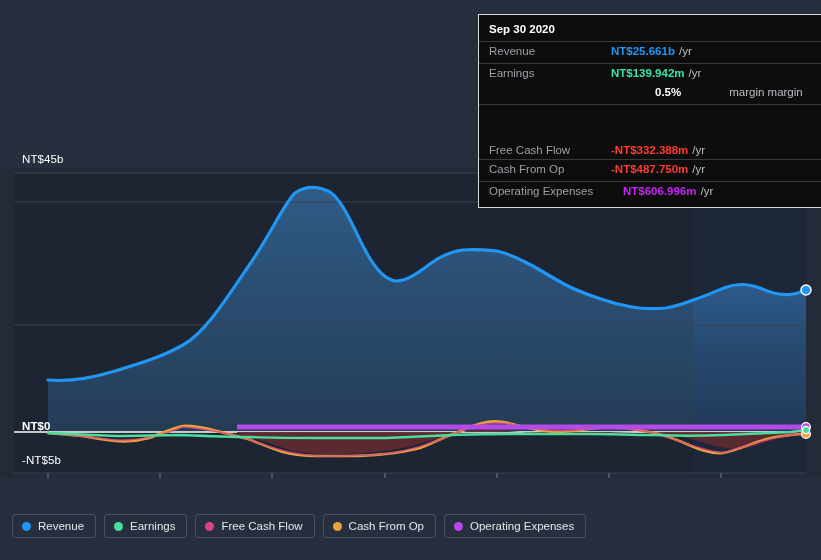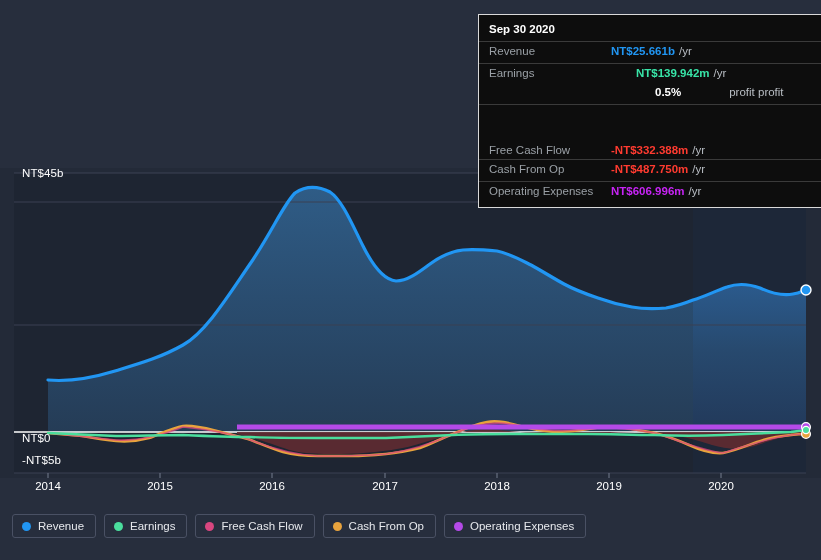--- a/index.html
+++ b/index.html
@@ -34,22 +34,22 @@
   .plot-svg { display: block; }
 
   
   .ylab {
     position: absolute;
     color: #ffffff;
     font-size: 11.5px;
     letter-spacing: .1px;
     white-space: nowrap;
   }
-  #ylab-top  { left: 22px; top: 153px; margin-top: 14px; }
-  #ylab-zero { left: 22px; top: 432px; }
+  #ylab-top  { left: 22px; top: 153px; }
+  #ylab-zero { left: 22px; top: 420px; font-weight: bold; }
   #ylab-neg  { left: 22px; top: 454px; text-align: center; }
 
   .xlabels {
     position: absolute;
     left: 0;
     top: 480px;
     width: 821px;
     height: 20px;
   }
   .xlab {
@@ -264,61 +264,52 @@
         <line x1="609" y1="305" x2="609" y2="310" stroke="#747c8e" stroke-width="1"></line>
         <line x1="721" y1="305" x2="721" y2="310" stroke="#747c8e" stroke-width="1"></line>
       </g>
     </svg>
   </div>
 
   <div class="ylab" id="ylab-top">NT$45b</div>
   <div class="ylab" id="ylab-zero">NT$0</div>
   <div class="ylab" id="ylab-neg">-NT$5b</div>
 
-  <div class="xlabels" id="x-axis-labels">
-      <div class="xlab" style="left: 48px;">2014</div>
-      <div class="xlab" style="left: 160px;">2015</div>
-      <div class="xlab" style="left: 272px;">2016</div>
-      <div class="xlab" style="left: 385px;">2017</div>
-      <div class="xlab" style="left: 497px;">2018</div>
-      <div class="xlab" style="left: 609px;">2019</div>
-      <div class="xlab" style="left: 721px;">2020</div>
-    </div>
 
   <div class="tooltip">
     <div class="tt-date">Sep 30 2020</div>
     <div id="tooltip-rows">
         <div class="tt-row">
           <span class="tt-label">Revenue</span>
           <span class="tt-val" style="color: rgb(33, 150, 243); text-align: right;">NT$25.661b</span>
           <span class="tt-unit">/yr</span>
         </div>
         <div class="tt-row">
           <span class="tt-label">Earnings</span>
-          <span class="tt-val" style="color: rgb(56, 229, 168); margin-left: 25px;">NT$139.942m</span>
+          <span class="tt-val" style="color: rgb(56, 229, 168);">NT$139.942m</span>
           <span class="tt-unit">/yr</span>
         </div>
         <div class="tt-row no-rule">
           <span class="tt-label"></span>
           <span class="tt-val" style="color: rgb(255, 255, 255);">0.5%</span>
-          <span class="tt-unit">profit profit</span>
+          <span class="tt-unit">margin margin</span>
         </div>
         <div class="tt-row">
           <span class="tt-label">Free Cash Flow</span>
           <span class="tt-val" style="color: rgb(255, 59, 48); margin-top: 36px;">-NT$332.388m</span>
           <span class="tt-unit">/yr</span>
         </div>
         <div class="tt-row">
           <span class="tt-label">Cash From Op</span>
           <span class="tt-val" style="color: rgb(255, 59, 48);">-NT$487.750m</span>
           <span class="tt-unit">/yr</span>
         </div>
         <div class="tt-row">
           <span class="tt-label">Operating Expenses</span>
-          <span class="tt-val" style="color: rgb(199, 36, 245);">NT$606.996m</span>
+          <span class="tt-val" style="color: rgb(199, 36, 245); margin-left: 12px;">NT$606.996m</span>
           <span class="tt-unit">/yr</span>
         </div>
       </div>
   </div>
 
   <div class="legend" id="chart-legend">
       <div class="legend-item">
         <span class="legend-dot" style="background: rgb(33, 150, 243);"></span>
         <span class="legend-text">Revenue</span>
       </div>

